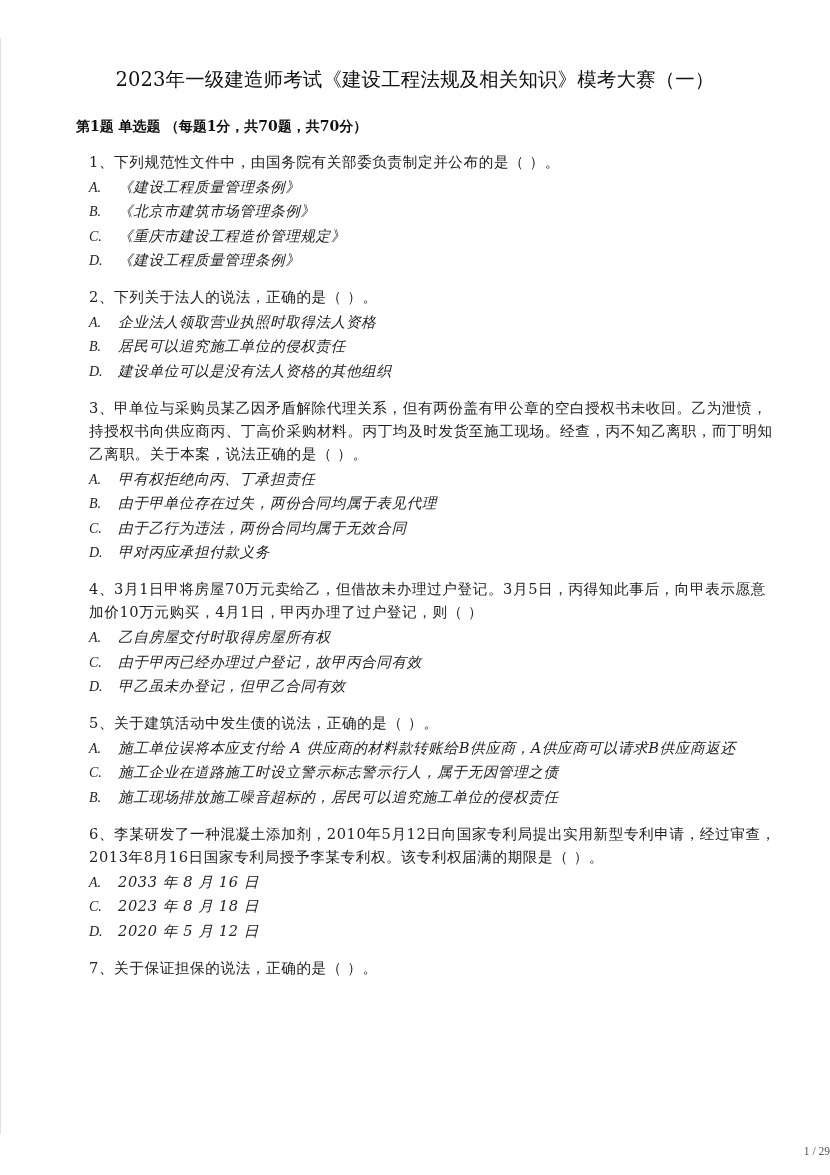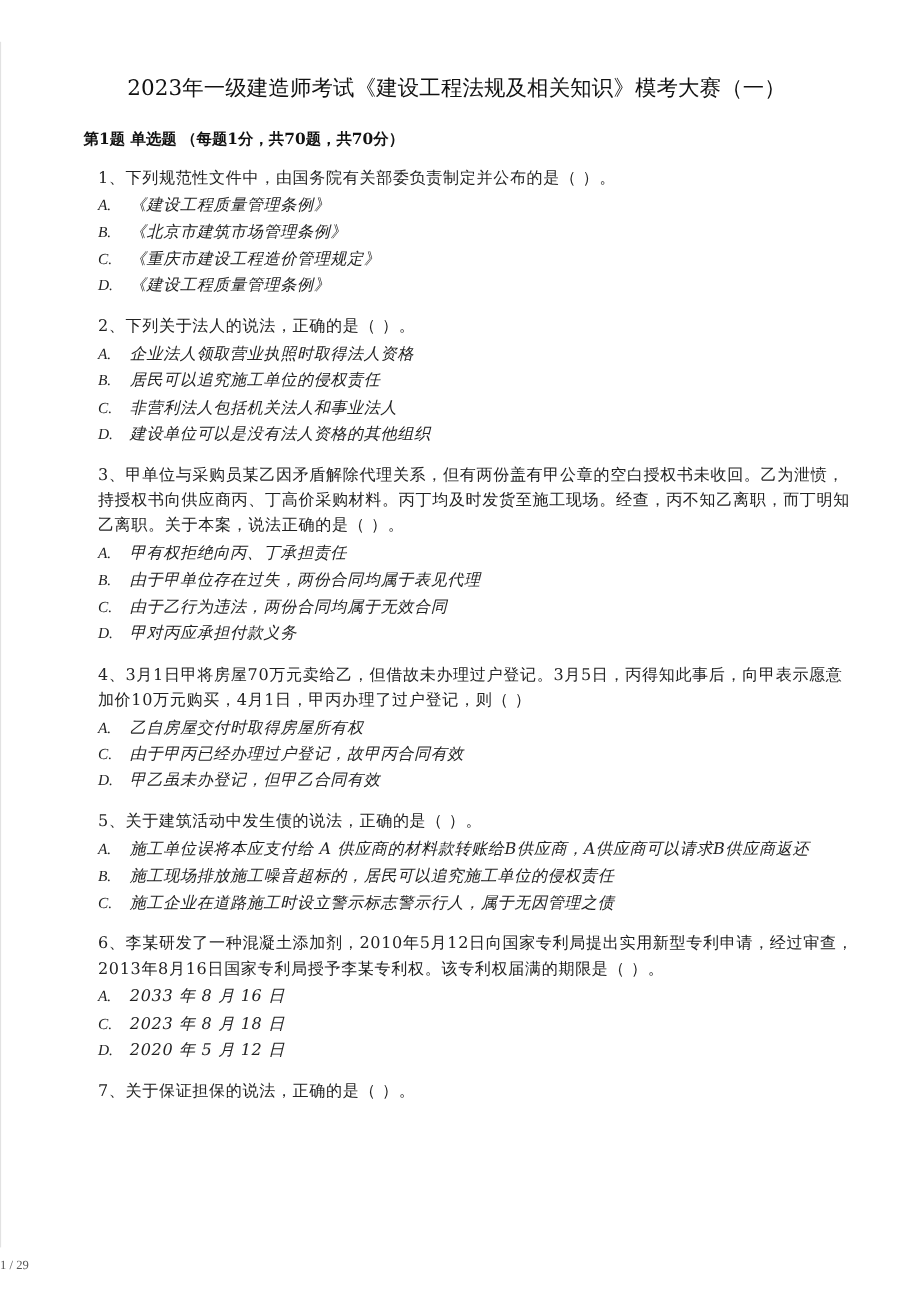--- a/index.html
+++ b/index.html
@@ -77,21 +77,21 @@
     width: 29px;
     font-family: "Liberation Serif", serif;
     font-size: 14px;
     letter-spacing: 0;
   }
   .page-num {
     position: absolute;
     left: 0;
     top: 1145px;
     width: 830px;
-    text-align: left;
+    text-align: right;
     font-size: 11.5px;
     color: #555555;
     font-family: "Liberation Serif", serif;
   }
 </style>
 </head>
 <body>
 
 <div class="page">
   <div class="doc-title">2023年一级建造师考试《建设工程法规及相关知识》模考大赛（一）</div>
@@ -106,21 +106,20 @@
       <div class="opt"><span class="letter">A.</span><span>《建设工程质量管理条例》</span></div>
       <div class="opt"><span class="letter">B.</span><span>《北京市建筑市场管理条例》</span></div>
       <div class="opt"><span class="letter">C.</span><span>《重庆市建设工程造价管理规定》</span></div>
       <div class="opt"><span class="letter">D.</span><span>《建设工程质量管理条例》</span></div>
     </div>
 
     <div class="question">
       <div class="q-stem">2、下列关于法人的说法，正确的是（ ）。</div>
       <div class="opt"><span class="letter">A.</span><span>企业法人领取营业执照时取得法人资格</span></div>
       <div class="opt"><span class="letter">B.</span><span>居民可以追究施工单位的侵权责任</span></div>
-      <div class="opt"><span class="letter">C.</span><span>非营利法人包括机关法人和事业法人</span></div>
       <div class="opt"><span class="letter">D.</span><span>建设单位可以是没有法人资格的其他组织</span></div>
     </div>
 
     <div class="question">
       <div class="q-stem">3、甲单位与采购员某乙因矛盾解除代理关系，但有两份盖有甲公章的空白授权书未收回。乙为泄愤，持授权书向供应商丙、丁高价采购材料。丙丁均及时发货至施工现场。经查，丙不知乙离职，而丁明知乙离职。关于本案，说法正确的是（ ）。</div>
       <div class="opt"><span class="letter">A.</span><span>甲有权拒绝向丙、丁承担责任</span></div>
       <div class="opt"><span class="letter">B.</span><span>由于甲单位存在过失，两份合同均属于表见代理</span></div>
       <div class="opt"><span class="letter">C.</span><span>由于乙行为违法，两份合同均属于无效合同</span></div>
       <div class="opt"><span class="letter">D.</span><span>甲对丙应承担付款义务</span></div>
     </div>
@@ -128,22 +127,22 @@
     <div class="question">
       <div class="q-stem">4、3月1日甲将房屋70万元卖给乙，但借故未办理过户登记。3月5日，丙得知此事后，向甲表示愿意加价10万元购买，4月1日，甲丙办理了过户登记，则（ ）</div>
       <div class="opt"><span class="letter">A.</span><span>乙自房屋交付时取得房屋所有权</span></div>
       <div class="opt"><span class="letter">C.</span><span>由于甲丙已经办理过户登记，故甲丙合同有效</span></div>
       <div class="opt"><span class="letter">D.</span><span>甲乙虽未办登记，但甲乙合同有效</span></div>
     </div>
 
     <div class="question">
       <div class="q-stem">5、关于建筑活动中发生债的说法，正确的是（ ）。</div>
       <div class="opt"><span class="letter">A.</span><span>施工单位误将本应支付给 A 供应商的材料款转账给B供应商，A供应商可以请求B供应商返还</span></div>
+      <div class="opt"><span class="letter">C.</span><span>施工企业在道路施工时设立警示标志警示行人，属于无因管理之债</span></div>
       <div class="opt"><span class="letter">B.</span><span>施工现场排放施工噪音超标的，居民可以追究施工单位的侵权责任</span></div>
-      <div class="opt"><span class="letter">C.</span><span>施工企业在道路施工时设立警示标志警示行人，属于无因管理之债</span></div>
     </div>
 
     <div class="question">
       <div class="q-stem">6、李某研发了一种混凝土添加剂，2010年5月12日向国家专利局提出实用新型专利申请，经过审查，2013年8月16日国家专利局授予李某专利权。该专利权届满的期限是（ ）。</div>
       <div class="opt"><span class="letter">A.</span><span>2033 年 8 月 16 日</span></div>
       <div class="opt"><span class="letter">C.</span><span>2023 年 8 月 18 日</span></div>
       <div class="opt"><span class="letter">D.</span><span>2020 年 5 月 12 日</span></div>
     </div>
 
     <div class="question">

